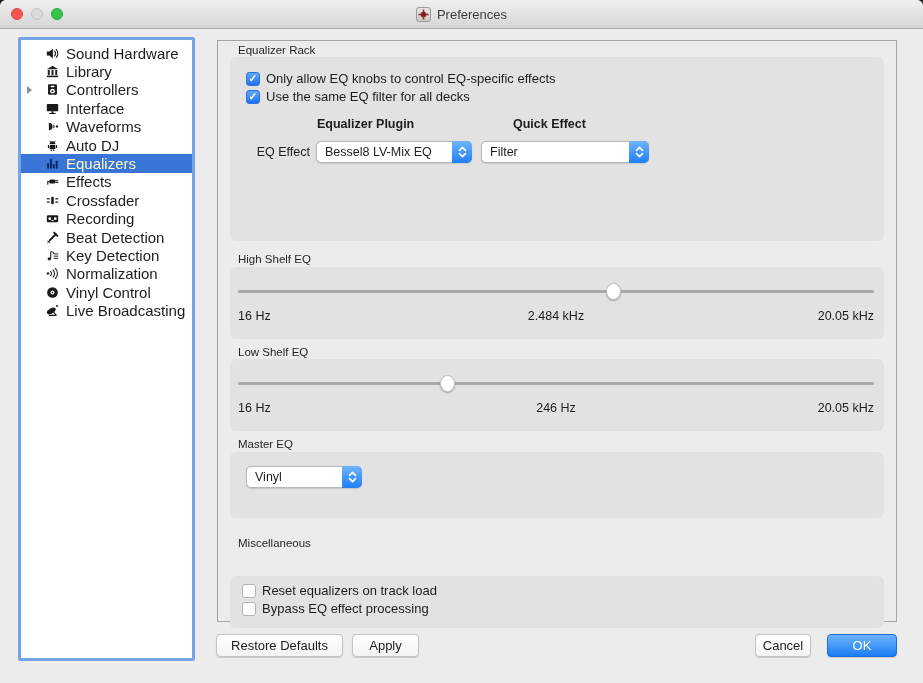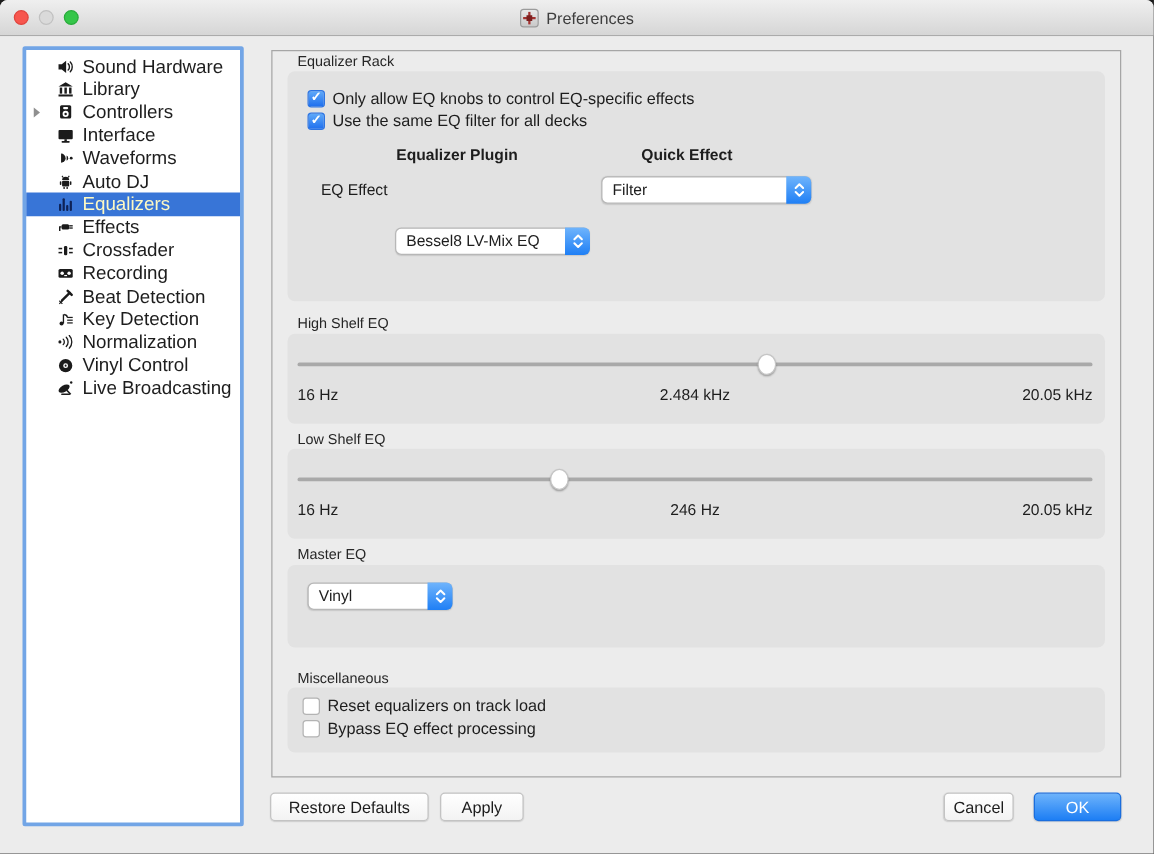--- a/index.html
+++ b/index.html
@@ -297,21 +297,21 @@
       </div>
       <div class="cb-row" style="left:16px;top:31px;">
         <span class="checkbox checked">
             <span class="tick">✓</span>
           </span>
         <span class="cb-label">Use the same EQ filter for all decks</span>
       </div>
       <div class="col-header" style="left:87px;top:60px;">Equalizer Plugin</div>
       <div class="col-header" style="left:251px;top:60px;margin-left:32px;">Quick Effect</div>
       <div class="field-label" style="left:20px;top:88px;width:60px;">EQ Effect</div>
-      <div class="select" style="left:86px;top:84px;width:156px;margin-top:41px;">
+      <div class="select" style="left:86px;top:84px;width:156px;">
         <span class="value">Bessel8 LV-Mix EQ</span>
         <span class="cap">
           <svg width="9" height="12" viewBox="0 0 9 12">
               <path d="M1.5 4.4 4.5 1.4 7.5 4.4M1.5 7.6 4.5 10.6 7.5 7.6" stroke="#fff" stroke-width="1.6" fill="none" stroke-linecap="round" stroke-linejoin="round"></path>
             </svg>
         </span>
       </div>
       <div class="select" style="left:251px;top:84px;width:168px;">
         <span class="value">Filter</span>
         <span class="cap">
@@ -354,21 +354,21 @@
         <span class="value">Vinyl</span>
         <span class="cap">
           <svg width="9" height="12" viewBox="0 0 9 12">
               <path d="M1.5 4.4 4.5 1.4 7.5 4.4M1.5 7.6 4.5 10.6 7.5 7.6" stroke="#fff" stroke-width="1.6" fill="none" stroke-linecap="round" stroke-linejoin="round"></path>
             </svg>
         </span>
       </div>
     </div>
 
     <div class="group-title" style="left:20px;top:496px;">Miscellaneous</div>
-    <div class="group-box" style="top:509px;height:52px;">
+    <div class="group-box" style="top:535px;height:52px;">
       <div class="cb-row" style="left:12px;top:6px;">
         <span class="checkbox"></span>
         <span class="cb-label">Reset equalizers on track load</span>
       </div>
       <div class="cb-row" style="left:12px;top:24px;">
         <span class="checkbox"></span>
         <span class="cb-label">Bypass EQ effect processing</span>
       </div>
     </div>
   </div>

